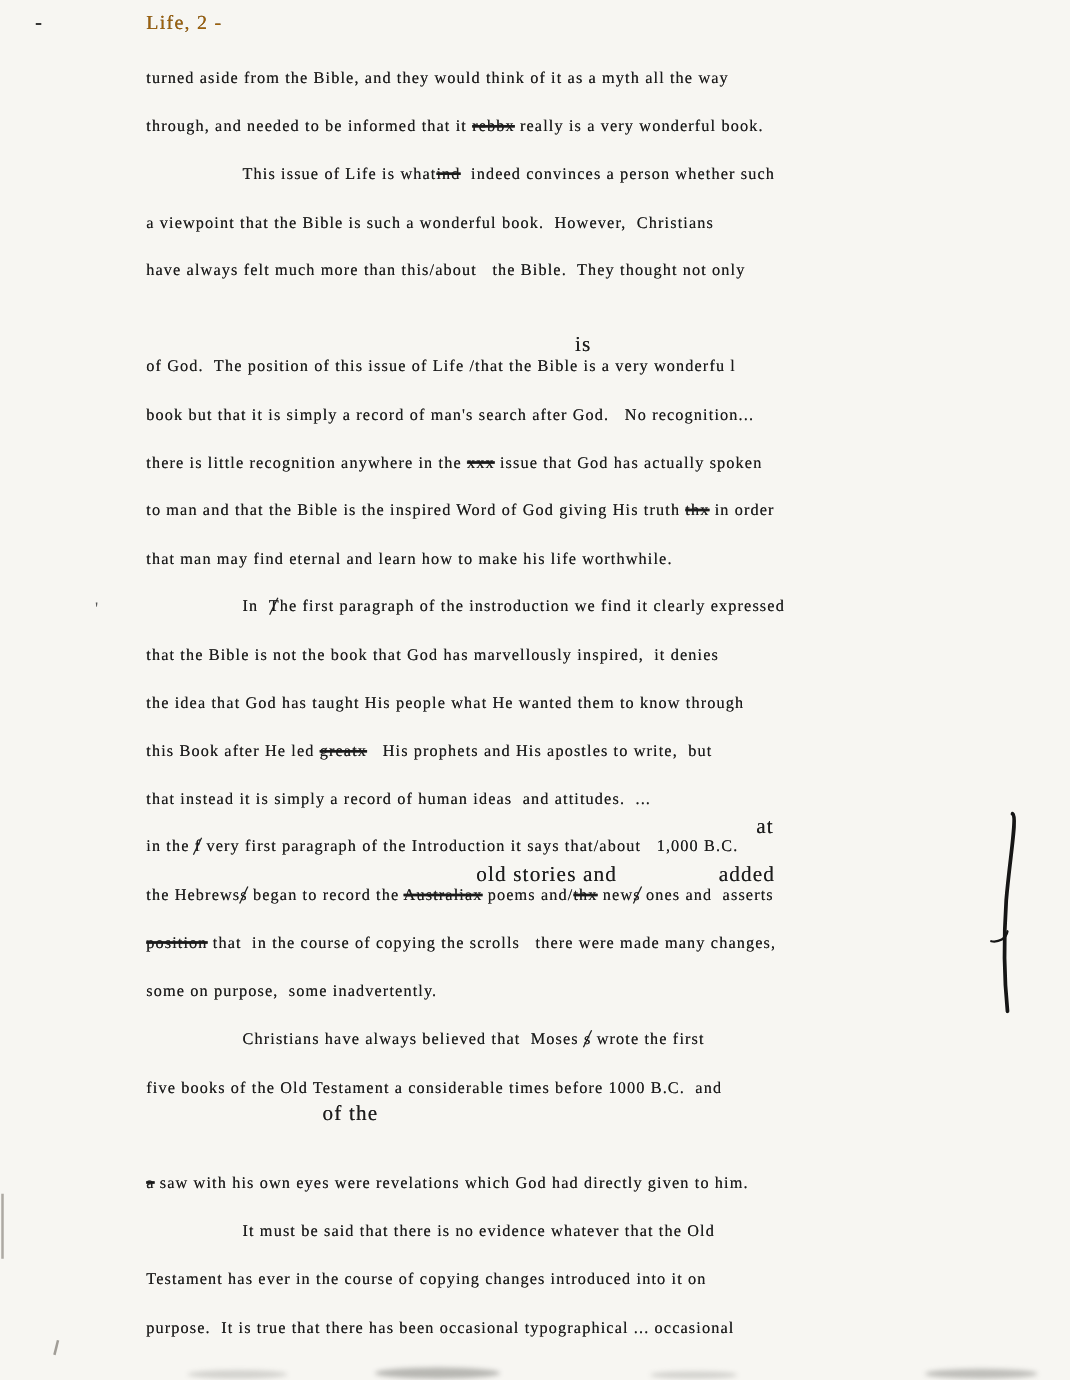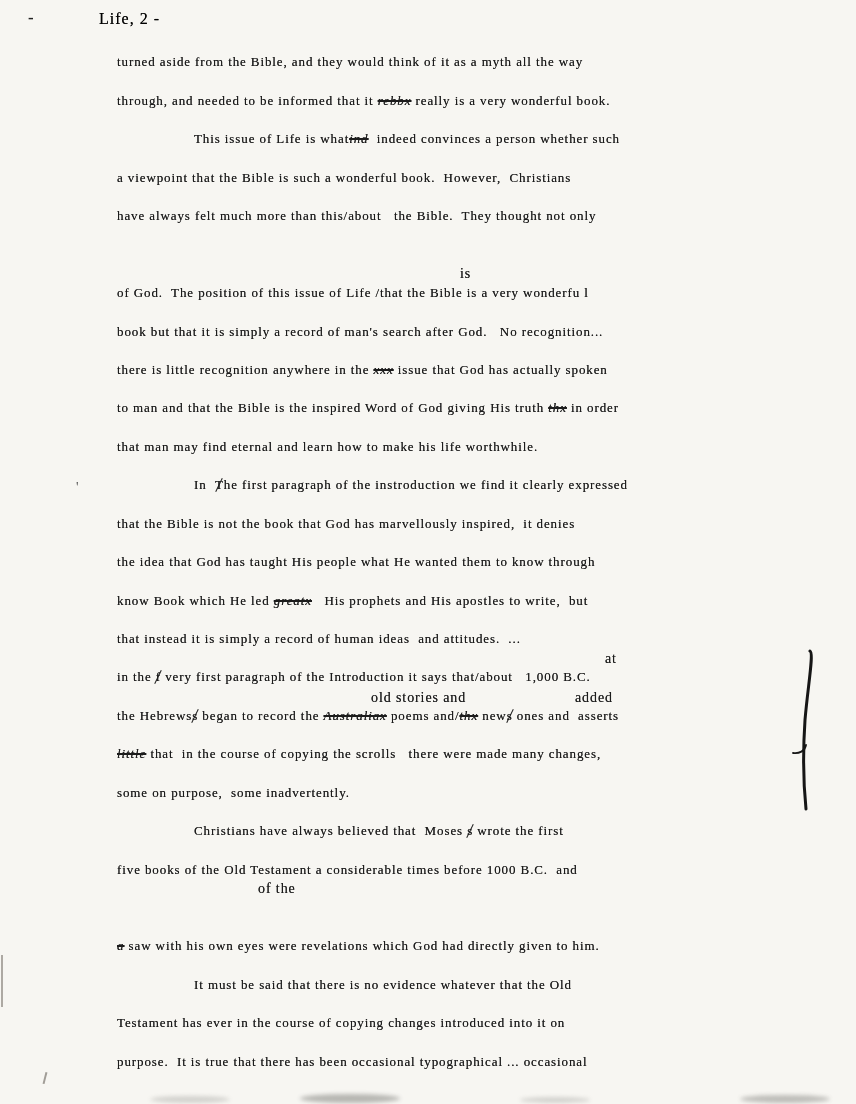--- a/index.html
+++ b/index.html
@@ -7,25 +7,25 @@
     width:856px;height:1104px;position:relative;overflow:hidden;
     background:#f7f6f2;
     font-family:"Liberation Serif","DejaVu Serif",serif;
   }
   .page{position:absolute;inset:0;}
   .ln{
     position:absolute;left:117px;white-space:pre;
     font-size:13px;letter-spacing:0.9px;color:#1c1c1c;
     text-shadow:0 0 .5px rgba(20,20,20,.75);
   }
-  .ins{position:absolute;white-space:pre;font-size:14px;letter-spacing:0.9px;color:#1c1c1c;text-shadow:0 0 .5px rgba(20,20,20,.75);}
-  .hdr{position:absolute;left:99px;top:10px;font-size:16px;letter-spacing:1px;color:#000000;text-shadow:0 0 .5px rgba(20,20,20,.75);}
+  .ins{position:absolute;white-space:pre;font-size:17px;letter-spacing:0.9px;color:#1c1c1c;text-shadow:0 0 .5px rgba(20,20,20,.75);}
+  .hdr{position:absolute;left:117px;top:10px;font-size:16px;letter-spacing:1px;color:#a16207;text-shadow:0 0 .5px rgba(20,20,20,.75);}
   .dash{position:absolute;left:28px;top:8px;font-size:17px;font-weight:bold;color:#222;}
   .tick{position:absolute;left:76px;top:480px;font-size:14px;color:#555;}
-  .st{text-decoration:line-through;text-decoration-thickness:1.6px;font-style:italic;}
+  .st{text-decoration:line-through;text-decoration-thickness:1.6px;}
   .sl{position:relative;display:inline-block;}
   .sl::after{
     content:"";position:absolute;left:50%;top:52%;width:15px;
     border-top:1.5px solid #1c1c1c;
     transform:translate(-50%,-50%) rotate(-64deg);
   }
   .bracket{position:absolute;left:790px;top:645px;}
   .artifact{position:absolute;background:#6a6a66;border-radius:50%;filter:blur(2px);}
   .edge-line{position:absolute;left:1px;top:955px;width:1.5px;height:52px;background:#9a968e;opacity:.8;}
   .bl-tick{position:absolute;left:44px;top:1072px;width:1.5px;height:12px;background:#8b877f;transform:rotate(14deg);opacity:.8;}
@@ -49,32 +49,32 @@
 
   <div class="ln" style="top:285px"><span>of God.  The position of this issue of Life /that the Bible is a very wonderfu l</span></div>
   <div class="ln" style="top:324px"><span>book but that it is simply a record of man's search after God.   No recognition...</span></div>
   <div class="ln" style="top:362px"><span>there is little recognition anywhere in the </span><span class="st">xxx</span><span> issue that God has actually spoken</span></div>
   <div class="ln" style="top:400px"><span>to man and that the Bible is the inspired Word of God giving His truth </span><span class="st">thx</span><span> in order</span></div>
   <div class="ln" style="top:439px"><span>that man may find eternal and learn how to make his life worthwhile.</span></div>
 
   <div class="ln" style="top:477px;left:194px"><span>In  </span><span class="sl">T</span><span>he first paragraph of the instroduction we find it clearly expressed</span></div>
   <div class="ln" style="top:516px"><span>that the Bible is not the book that God has marvellously inspired,  it denies</span></div>
   <div class="ln" style="top:554px"><span>the idea that God has taught His people what He wanted them to know through</span></div>
-  <div class="ln" style="top:593px"><span>know Book which He led </span><span class="st">greatx</span><span>   His prophets and His apostles to write,  but</span></div>
+  <div class="ln" style="top:593px"><span>this Book after He led </span><span class="st">greatx</span><span>   His prophets and His apostles to write,  but</span></div>
   <div class="ln" style="top:631px"><span>that instead it is simply a record of human ideas  and attitudes.  ...</span></div>
 
   <div class="ins" style="left:605px;top:651px">at</div>
 
   <div class="ln" style="top:669px"><span>in the </span><span class="sl">f</span><span> very first paragraph of the Introduction it says that/about   1,000 B.C.</span></div>
 
-  <div class="ins" style="left:371px;top:690px">old stories and</div>
+  <div class="ins" style="left:381px;top:690px">old stories and</div>
   <div class="ins" style="left:575px;top:690px">added</div>
 
   <div class="ln" style="top:708px"><span>the Hebrews</span><span class="sl">s</span><span> began to record the </span><span class="st">Australiax</span><span> poems and/</span><span class="st">thx</span><span> new</span><span class="sl">s</span><span> ones and  asserts</span></div>
-  <div class="ln" style="top:746px"><span class="st">little</span><span> that  in the course of copying the scrolls   there were made many changes,</span></div>
+  <div class="ln" style="top:746px"><span class="st">position</span><span> that  in the course of copying the scrolls   there were made many changes,</span></div>
   <div class="ln" style="top:785px"><span>some on purpose,  some inadvertently.</span></div>
 
   <div class="ln" style="top:823px;left:194px"><span>Christians have always believed that  Moses </span><span class="sl">s</span><span> wrote the first</span></div>
   <div class="ln" style="top:862px"><span>five books of the Old Testament a considerable times before 1000 B.C.  and</span></div>
 
   <div class="ins" style="left:258px;top:881px">of the</div>
 
   <div class="ln" style="top:938px"><span class="st">a</span><span> saw with his own eyes were revelations which God had directly given to him.</span></div>
 
   <div class="ln" style="top:977px;left:194px"><span>It must be said that there is no evidence whatever that the Old</span></div>

